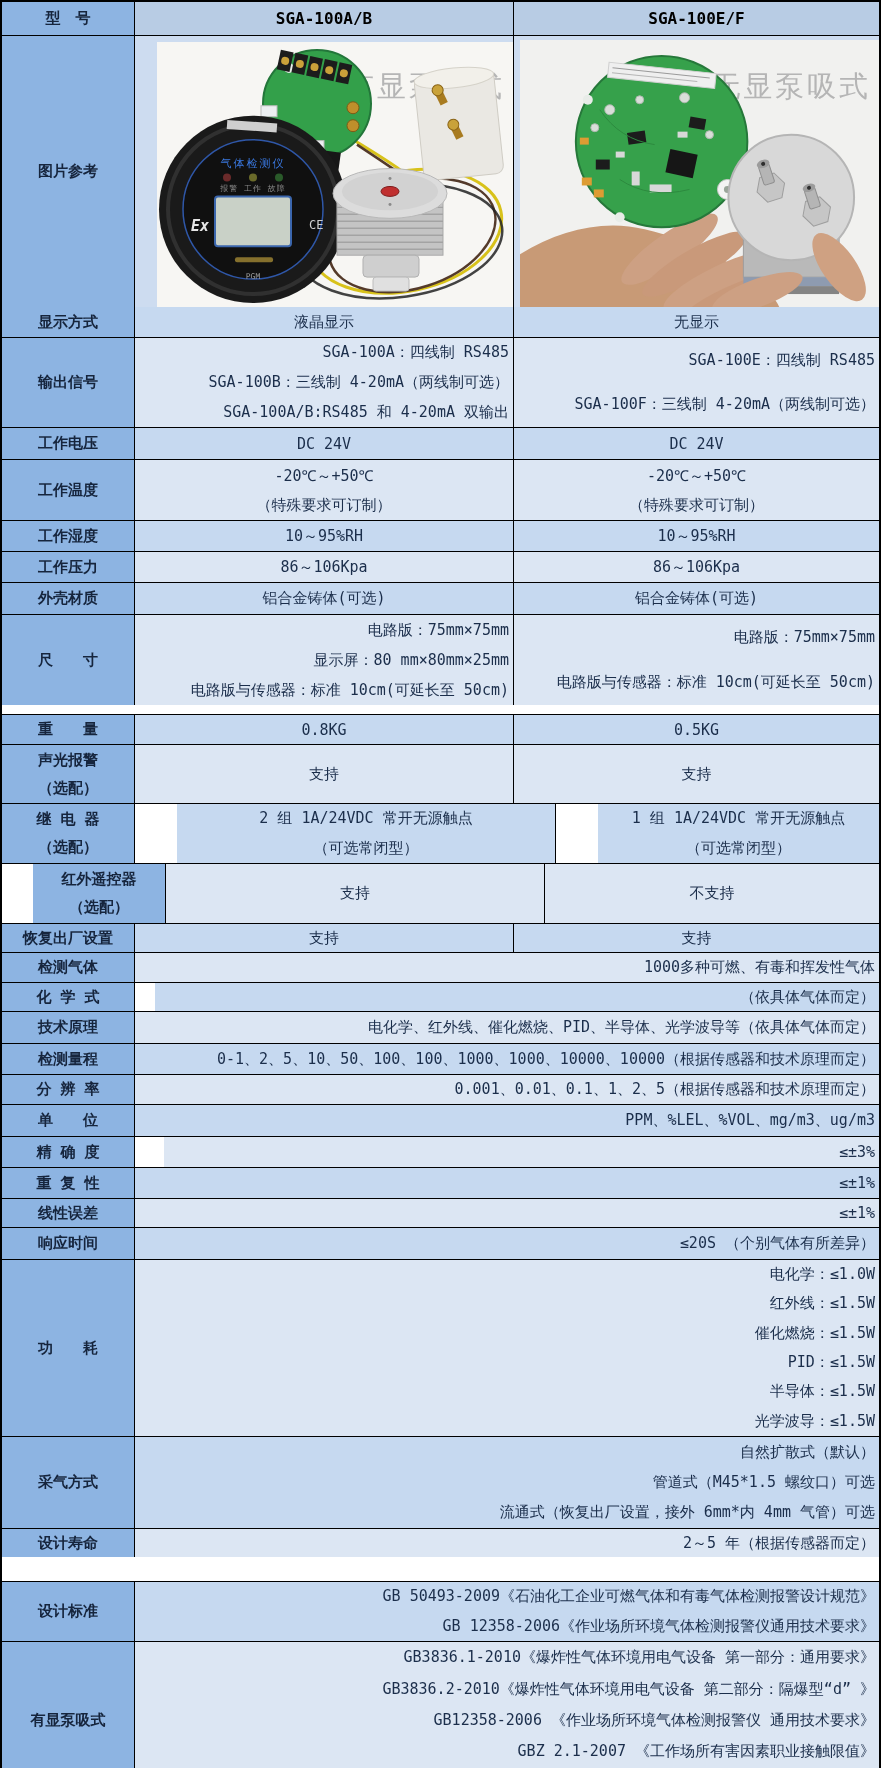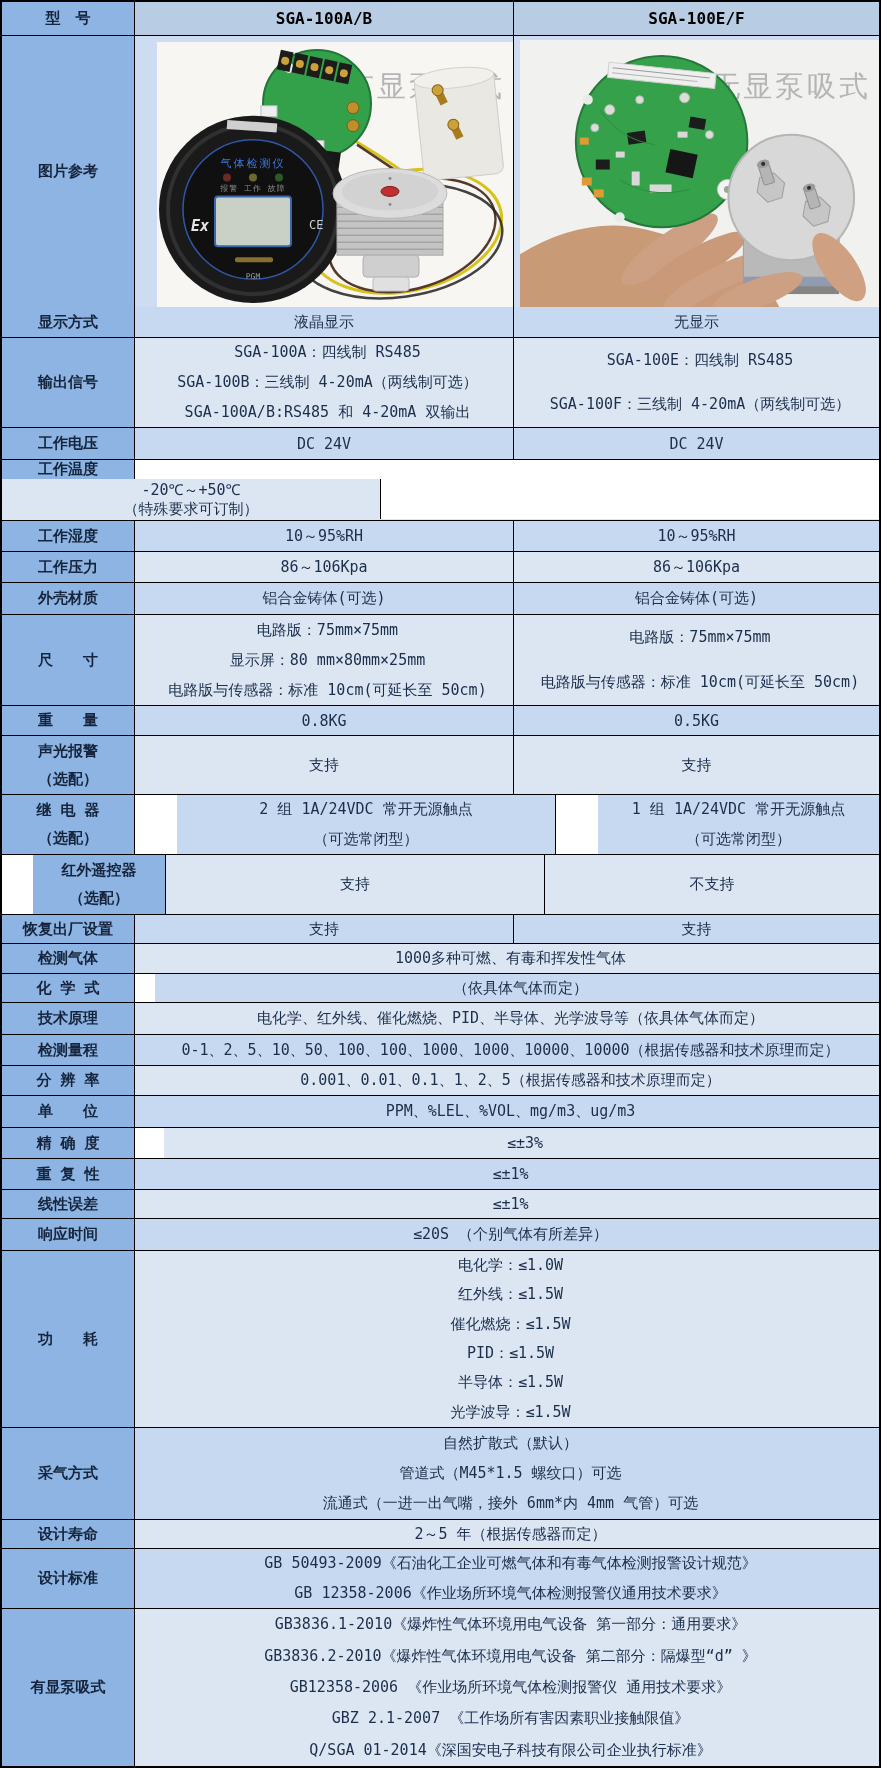--- a/index.html
+++ b/index.html
@@ -21,21 +21,21 @@
     width:133px;flex-shrink:0;background:var(--label-bg);border-right:1px solid var(--border);
     display:flex;flex-direction:column;align-items:center;justify-content:center;gap:9px;
     font-weight:700;color:#16253d;text-align:center;box-sizing:border-box;
   }
   .cell{display:flex;flex-direction:column;justify-content:space-around;box-sizing:border-box;min-width:0;}
   .cell.cl{width:379px;flex-shrink:0;border-right:1px solid var(--border);}
   .cell.cr{flex:1;}
   .cell.full{flex:1;}
   .row.align-center .cell .line{text-align:center;}
   .row.align-center .cell{align-items:center;}
-  .row.align-left .cell{align-items:center;padding-left:11px;padding-right:4px;}
+  .row.align-left .cell{align-items:flex-end;padding-left:11px;padding-right:4px;}
   .cell.full{align-items:flex-start;padding-left:11px;padding-right:4px;}
   .cell .line{white-space:nowrap;}
   
   .hdr .hcell{display:flex;align-items:center;justify-content:center;background:var(--header-bg);font-weight:700;color:#000;font-size:16px;}
   .hdr .hcell.cl{width:379px;border-right:1px solid var(--border);box-sizing:border-box;}
   .hdr .hcell.cr{flex:1;}
   
   .photo-cell{box-sizing:border-box;background:var(--photo-bg);}
   .photo-cell.cl{width:379px;flex-shrink:0;border-right:1px solid var(--border);padding:6px 0 0 22px;}
   .photo-cell.cr{flex:1;padding:4px 0 0 6px;}
@@ -235,21 +235,21 @@
       </div><div class="row shade-a align-center" style="height: 32px; justify-content: space-between;">
         <div class="label-cell">
           <div>工作电压</div>
         </div>
         <div class="cell cl">
           <div class="line">DC 24V</div>
         </div>
         <div class="cell cr">
           <div class="line">DC 24V</div>
         </div>
-      </div><div class="row shade-b align-center" style="height: 61px; flex-direction: column;">
+      </div><div class="row shade-b align-center" style="height: 61px;">
         <div class="label-cell">
           <div>工作温度</div>
         </div>
         <div class="cell cl">
           <div class="line">-20℃～+50℃</div>
           <div class="line">（特殊要求可订制）</div>
         </div>
         <div class="cell cr">
           <div class="line">-20℃～+50℃</div>
           <div class="line">（特殊要求可订制）</div>
@@ -290,21 +290,21 @@
         </div>
         <div class="cell cl">
           <div class="line">电路版：75mm×75mm</div>
           <div class="line">显示屏：80 mm×80mm×25mm</div>
           <div class="line">电路版与传感器：标准 10cm(可延长至 50cm)</div>
         </div>
         <div class="cell cr">
           <div class="line">电路版：75mm×75mm</div>
           <div class="line">电路版与传感器：标准 10cm(可延长至 50cm)</div>
         </div>
-      </div><div class="row shade-a align-center" style="height: 30px;">
+      </div><div class="row shade-a align-center" style="height: 30px; margin-top: 9px;">
         <div class="label-cell">
           <div>重　　量</div>
         </div>
         <div class="cell cl">
           <div class="line">0.8KG</div>
         </div>
         <div class="cell cr">
           <div class="line">0.5KG</div>
         </div>
       </div><div class="row shade-b align-center" style="height: 59px;">
@@ -434,30 +434,30 @@
           <div class="line">半导体：≤1.5W</div>
           <div class="line">光学波导：≤1.5W</div>
         </div>
       </div><div class="row shade-a align-left" style="height: 92px;">
         <div class="label-cell">
           <div>采气方式</div>
         </div>
         <div class="cell full">
           <div class="line">自然扩散式（默认）</div>
           <div class="line">管道式（M45*1.5 螺纹口）可选</div>
-          <div class="line">流通式（一进一出气嘴，接外 6mm*内 4mm 气管）可选</div>
+          <div class="line">流通式（恢复出厂设置，接外 6mm*内 4mm 气管）可选</div>
         </div>
       </div><div class="row shade-b align-left" style="height: 29px;">
         <div class="label-cell">
           <div>设计寿命</div>
         </div>
         <div class="cell full">
           <div class="line">2～5 年（根据传感器而定）</div>
         </div>
-      </div><div class="row shade-a align-left" style="height: 60px;">
+      </div><div class="row shade-a align-left" style="height: 60px; margin-top: 24px;">
         <div class="label-cell">
           <div>设计标准</div>
         </div>
         <div class="cell full">
           <div class="line">GB 50493-2009《石油化工企业可燃气体和有毒气体检测报警设计规范》</div>
           <div class="line">GB 12358-2006《作业场所环境气体检测报警仪通用技术要求》</div>
         </div>
       </div><div class="row shade-b align-left" style="height: 158px;">
         <div class="label-cell">
           <div>有显泵吸式</div>

